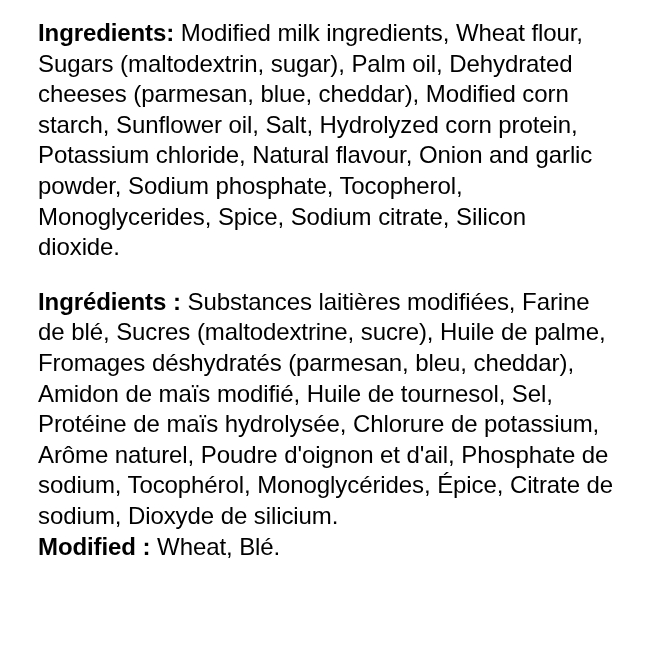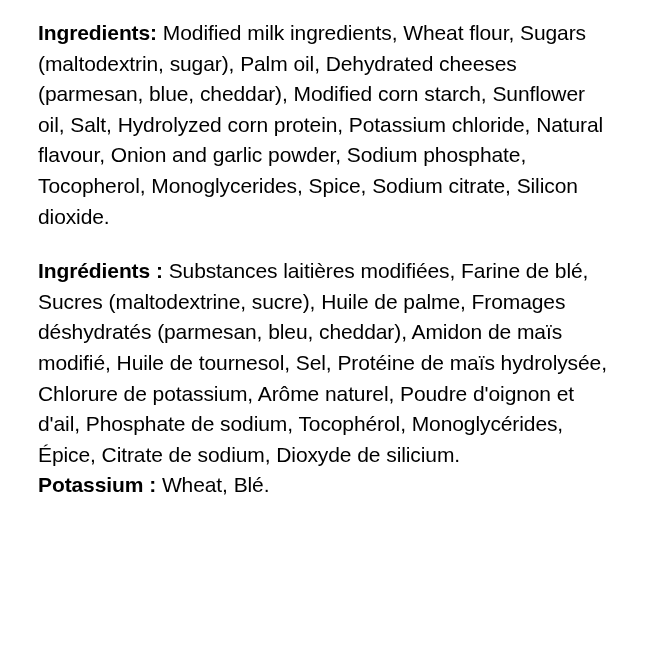--- a/index.html
+++ b/index.html
@@ -14,21 +14,21 @@
     color: #000000;
     overflow: hidden;
   }
   .label-panel {
     box-sizing: border-box;
     width: 650px;
     height: 650px;
     padding: 18px 36px 0 38px;
   }
   .ingredients-block {
-    font-size: 21px;
+    font-size: 24px;
     line-height: 30.6px;
     letter-spacing: -0.1px;
   }
   .block-english {
     margin: 0;
   }
   .block-french {
     margin: 24px 0 0 0;
   }
   .para {
@@ -50,16 +50,16 @@
 <body>
 
 <div class="label-panel">
 
   <div class="ingredients-block block-english">
     <p class="para"><span class="heading-inline">Ingredients:</span> <span class="body-text">Modified milk ingredients, Wheat flour, Sugars (maltodextrin, sugar), Palm oil, Dehydrated cheeses (parmesan, blue, cheddar), Modified corn starch, Sunflower oil, Salt, Hydrolyzed corn protein, Potassium chloride, Natural flavour, Onion and garlic powder, Sodium phosphate, Tocopherol, Monoglycerides, Spice, Sodium citrate, Silicon dioxide.</span></p>
   </div>
 
   <div class="ingredients-block block-french">
     <p class="para"><span class="heading-inline">Ingrédients :</span> <span class="body-text">Substances laitières modifiées, Farine de blé, Sucres (maltodextrine, sucre), Huile de palme, Fromages déshydratés (parmesan, bleu, cheddar), Amidon de maïs modifié, Huile de tournesol, Sel, Protéine de maïs hydrolysée, Chlorure de potassium, Arôme naturel, Poudre d'oignon et d'ail, Phosphate de sodium, Tocophérol, Monoglycérides, Épice, Citrate de sodium, Dioxyde de silicium.</span></p>
-    <p class="para contains-line"><span class="heading-inline">Potassium :</span> <span class="body-text">Wheat, Blé.</span></p>
+    <p class="para contains-line"><span class="heading-inline">Modified :</span> <span class="body-text">Wheat, Blé.</span></p>
   </div>
 
 </div>
 
 </body></html>

